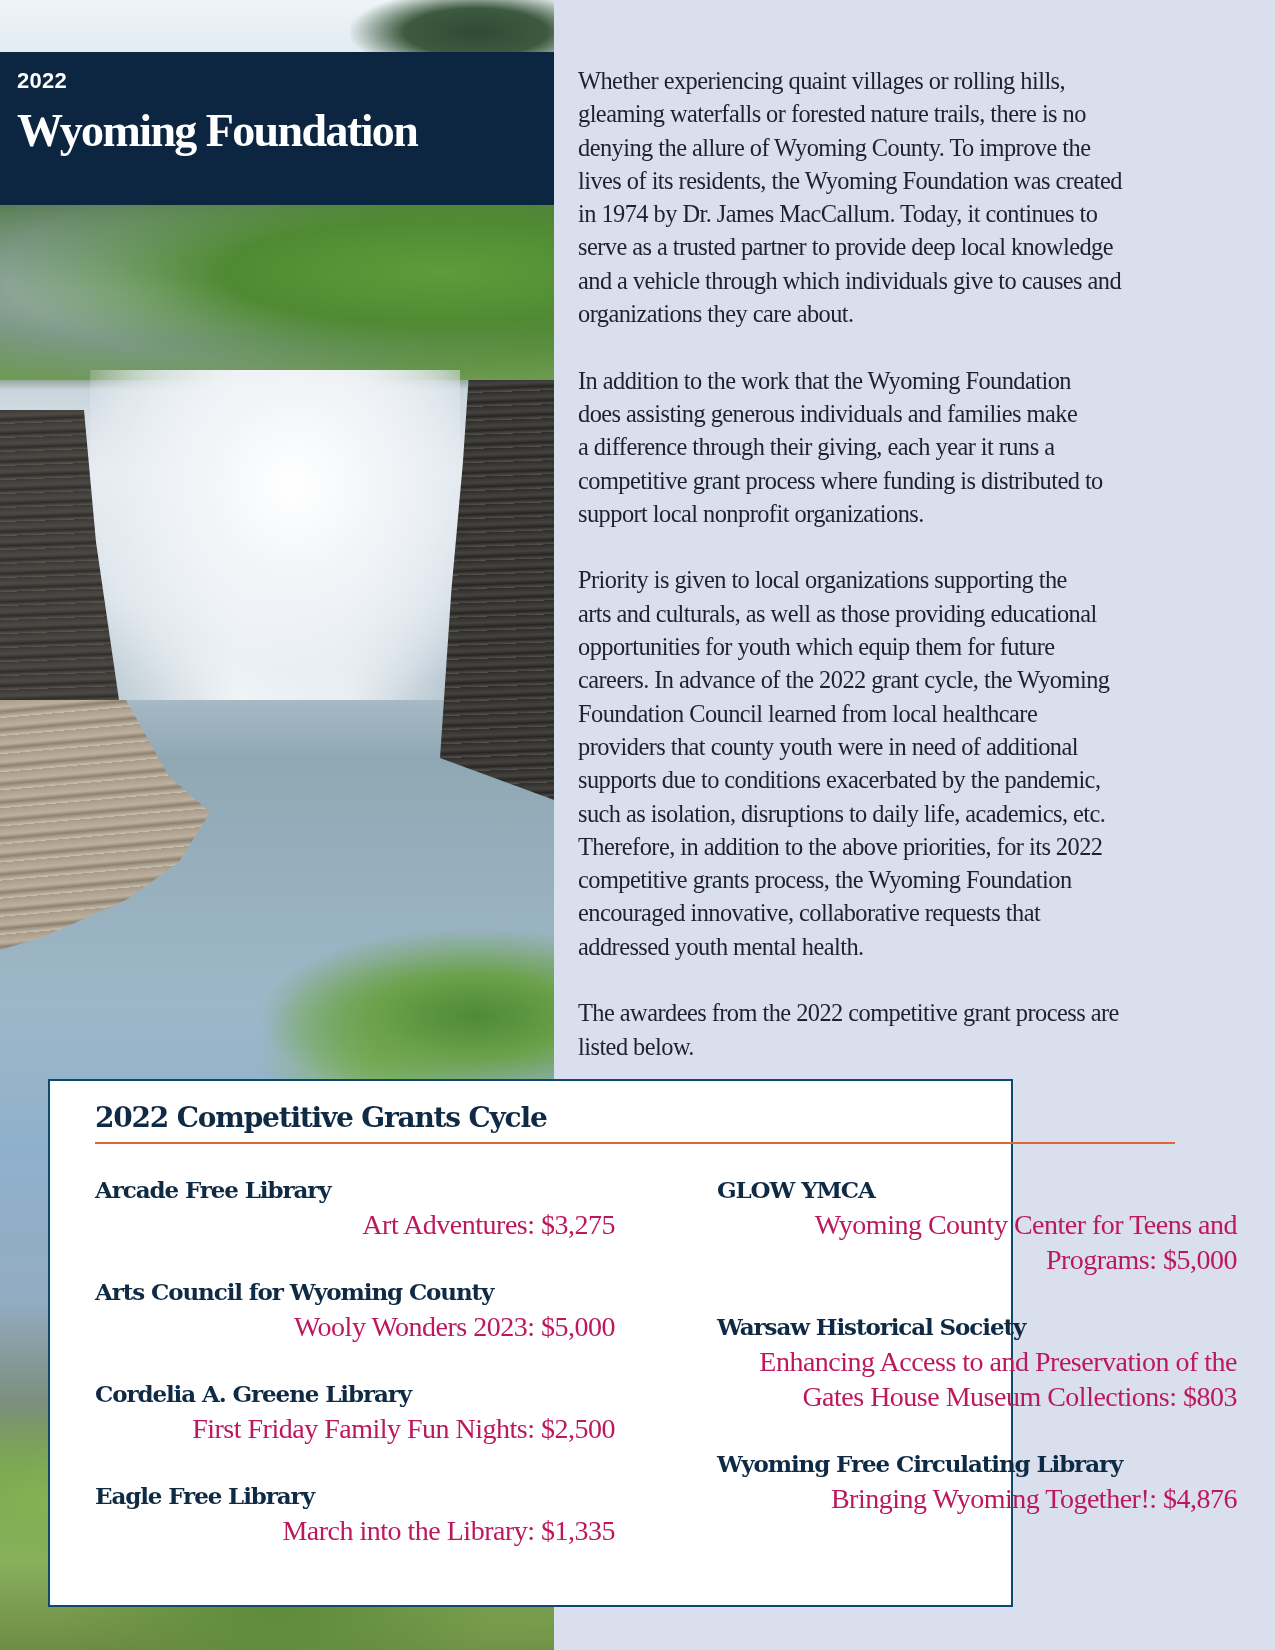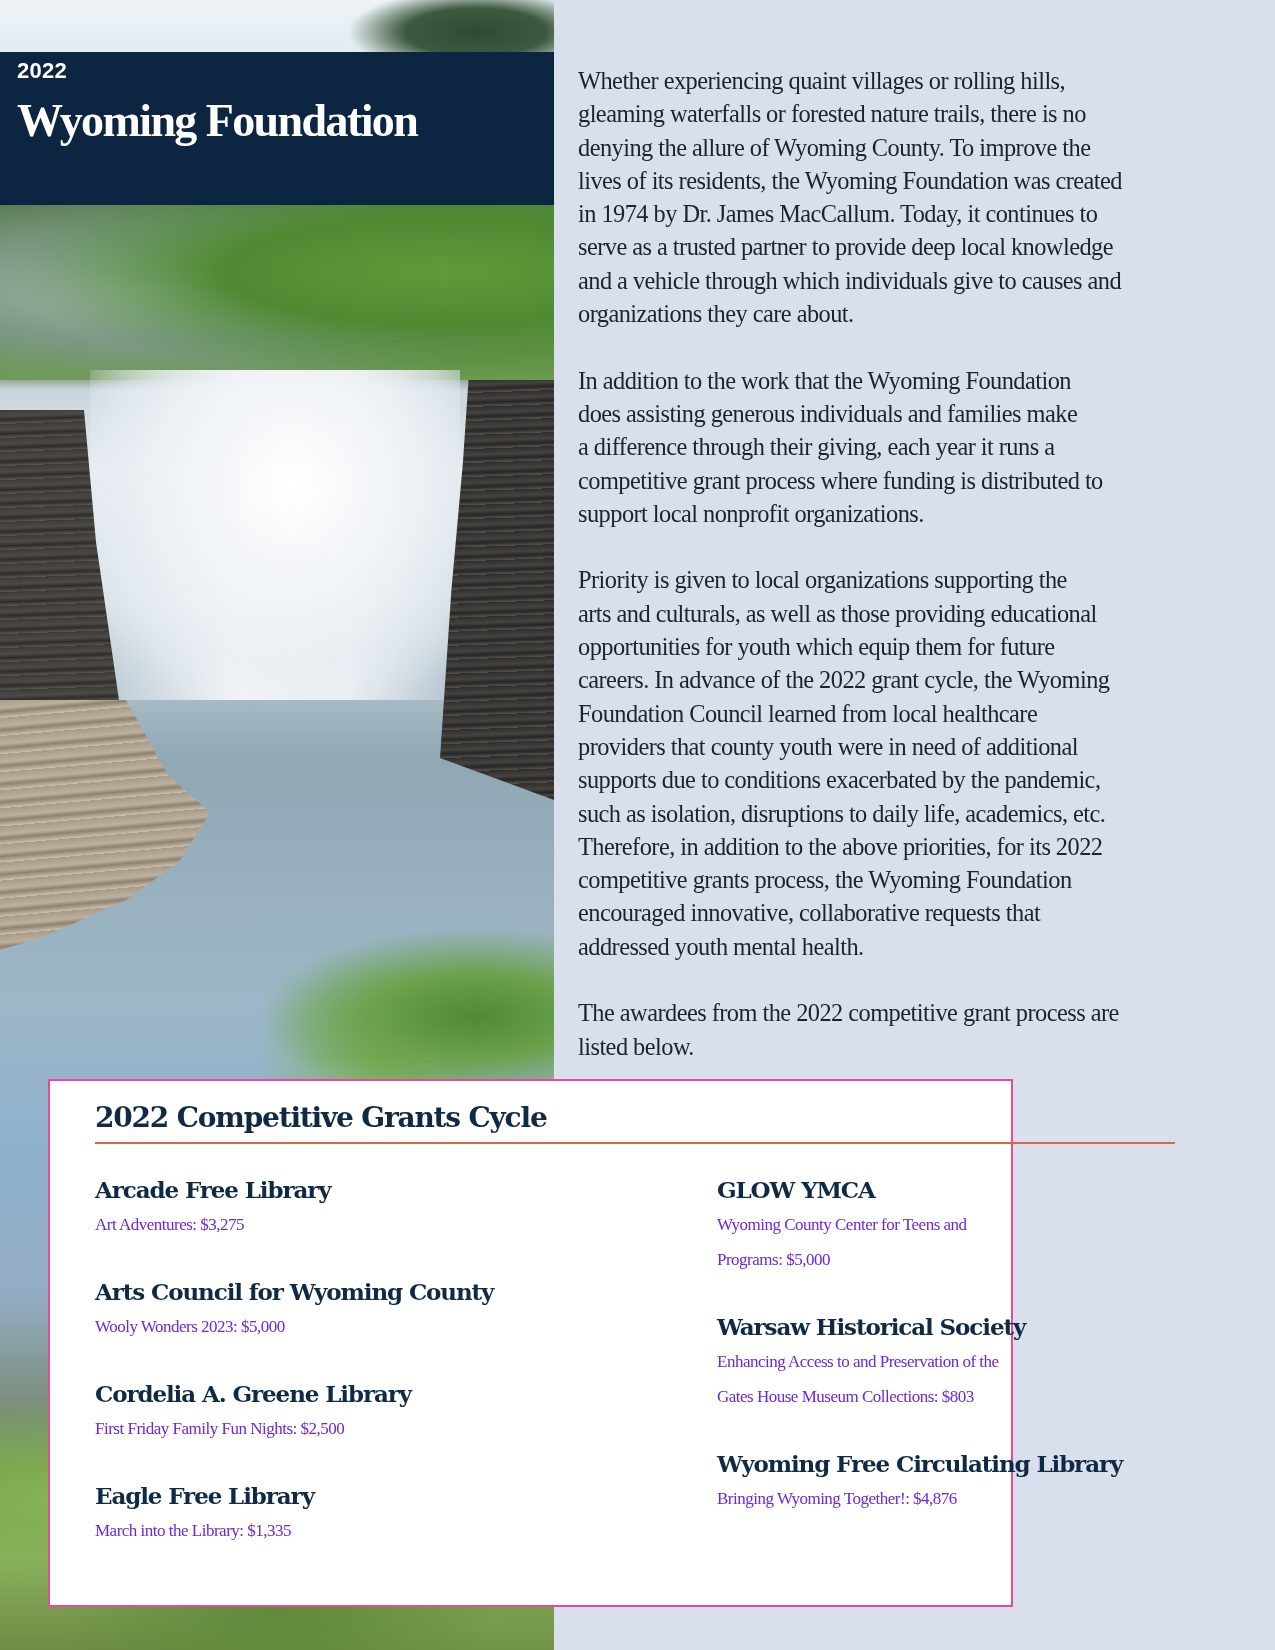--- a/index.html
+++ b/index.html
@@ -62,21 +62,21 @@
     position: absolute; left: 0; top: 1400px; width: 554px; height: 250px;
     background:
       radial-gradient(ellipse at 15% 40%, #86b454 0%, rgba(134,180,84,0) 45%),
       radial-gradient(ellipse at 50% 80%, #5d8a3a 0%, rgba(93,138,58,0) 55%),
       radial-gradient(ellipse at 85% 70%, #769e4a 0%, rgba(118,158,74,0) 50%);
   }
 
   
   .banner {
     position: absolute; left: 0; top: 52px; width: 554px; height: 153px;
-    background: #0c2540; color: #ffffff; box-sizing: border-box; padding: 6px 0 0 17px;
+    background: #0c2540; color: #ffffff; box-sizing: border-box; padding: 16px 0 0 17px;
   }
   .banner .year {
     font-family: "Liberation Sans", "DejaVu Sans", sans-serif;
     font-weight: 700; font-size: 22px; line-height: 26px; letter-spacing: 0.3px;
   }
   .banner .title {
     font-family: Liberation Serif, serif;
     font-weight: 700; font-size: 46px; line-height: 50px; letter-spacing: -1.6px;
     margin-top: 12px; white-space: nowrap;
   }
@@ -84,40 +84,40 @@
   
   .body-text {
     position: absolute; left: 578px; top: 64px; width: 640px;
     font-size: 24.4px; line-height: 33.3px; letter-spacing: -0.55px; color: #1e2230;
   }
   .body-text p { margin: 0 0 33.3px 0; white-space: pre-line; }
 
   
   .grants {
     position: absolute; left: 48px; top: 1079px; width: 965px; height: 528px;
-    box-sizing: border-box; background: #ffffff; border: 2px solid #ec4899;
+    box-sizing: border-box; background: #ffffff; border: 2px solid #0c4a6e;
   }
   .grants .heading {
     position: absolute; left: 45px; top: 20px;
     font-family: "DejaVu Serif", "Liberation Serif", serif; font-weight: 700;
     font-size: 28px; letter-spacing: -1.2px; color: #0f2a45;
   }
   .grants .rule {
     position: absolute; left: 45px; top: 61px; width: 1080px; height: 2px; background: #e0663a;
   }
   .col { position: absolute; top: 92px; width: 520px; }
   .col.left { left: 45px; }
   .col.right { left: 667px; }
   .grant { margin-bottom: 33px; }
   .grant .org {
     font-family: "DejaVu Serif", "Liberation Serif", serif; font-weight: 700;
     font-size: 23px; line-height: 34px; letter-spacing: -1.1px; color: #0f2a45;
   }
   .grant .desc {
-    font-size: 17px; line-height: 35px; letter-spacing: -0.5px; color: #6d28d9; white-space: pre-line;
+    font-size: 28px; line-height: 35px; letter-spacing: -0.5px; color: #be185d; white-space: pre-line; text-align: right;
   }
 </style>
 </head>
 <body>
 
 <div class="photo">
   <div class="sky-tree"></div>
   <div class="forest"></div>
   <div class="falls"></div>
   <div class="cliff-left"></div>

